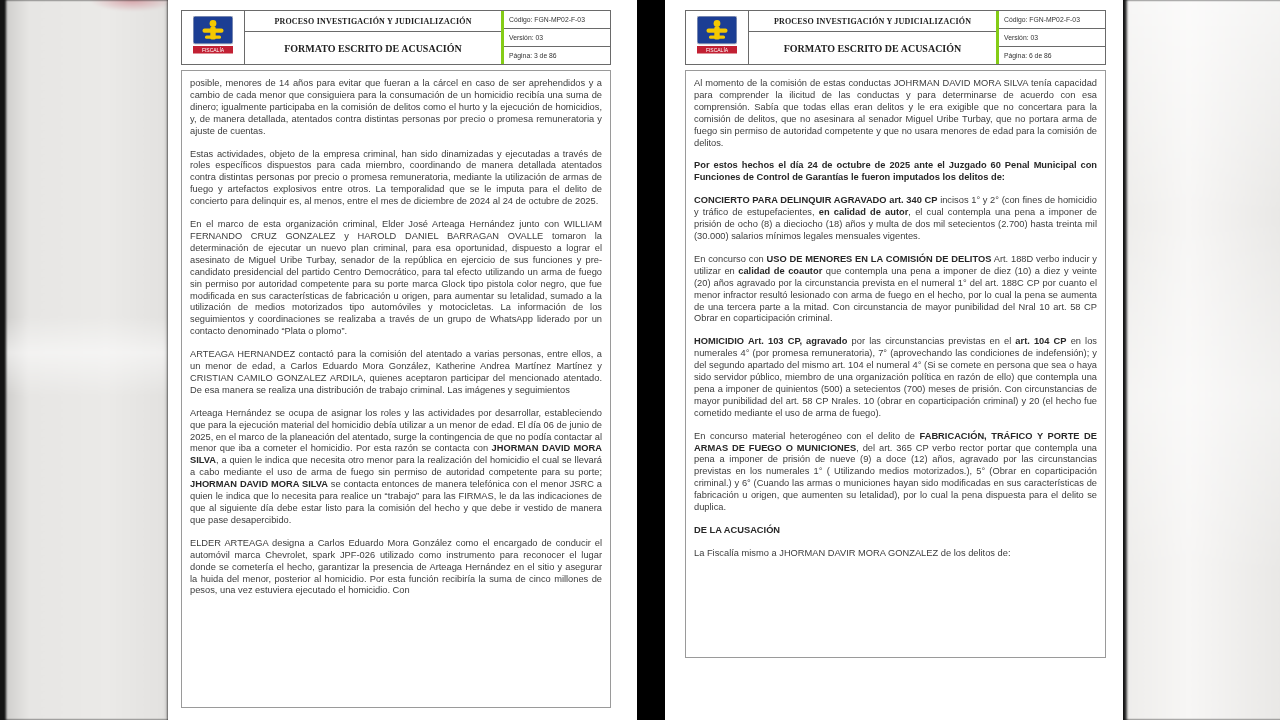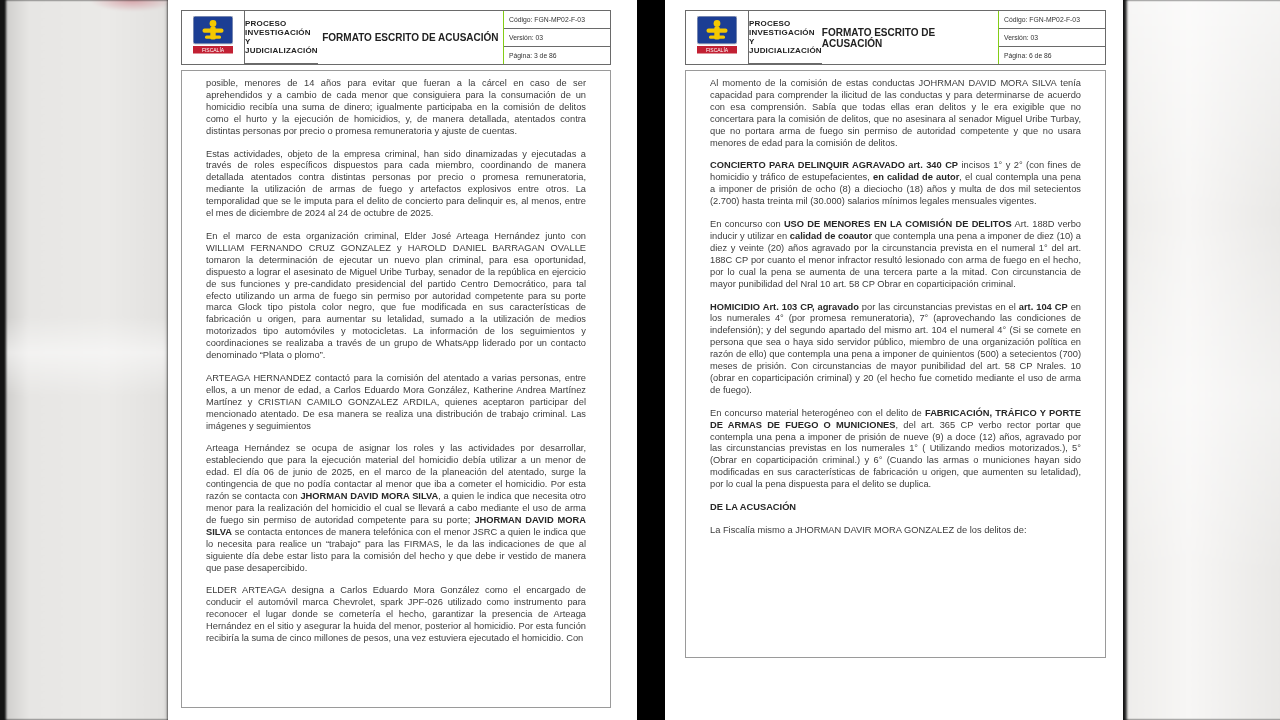--- a/index.html
+++ b/index.html
@@ -28,31 +28,31 @@
   .gap-black{position:absolute;left:637px;top:0;width:28px;height:720px;background:#000;}
 
   .page{position:absolute;top:0;height:720px;background:#fff;box-shadow:0 0 4px rgba(0,0,0,.5);}
   .page-left{left:168px;width:469px;}
   .page-right{left:665px;width:458px;}
 
   .doc-header{position:absolute;top:10px;display:flex;border:1px solid #6a6a6a;background:#fff;box-sizing:border-box;}
   .page-left  .doc-header{left:13px;width:430px;height:55px;}
   .page-right .doc-header{left:20px;width:421px;height:55px;}
   .h-logo-cell{width:62px;border-right:1px solid #6a6a6a;display:flex;align-items:center;justify-content:center;}
-  .h-title-cell{flex:1;display:flex;border-right:1px solid #84cc16;}
+  .h-title-cell{flex:1;display:flex;flex-direction:column;border-right:3px solid #84cc16;font-family:Liberation Serif, serif;}
   .h-title-top{flex:0 0 20px;border-bottom:1px solid #6a6a6a;display:flex;align-items:center;justify-content:center;
     font-weight:bold;font-size:8px;color:#222;letter-spacing:.2px;}
   .h-title-main{flex:1;display:flex;align-items:center;justify-content:center;font-weight:bold;font-size:10px;color:#222;}
   .h-info-cell{width:106px;display:flex;flex-direction:column;font-size:6.8px;color:#333;}
   .h-info-row{flex:1;display:flex;align-items:center;padding-left:5px;border-bottom:1px solid #6a6a6a;}
   .h-info-row:last-child{border-bottom:none;}
 
   .doc-body{
     position:absolute;border:1px solid #9a9a9a;background:#fff;box-sizing:border-box;overflow:hidden;
-    text-align:justify;color:#3c3c3c;font-size:9.3px;line-height:11.9px;padding:7px 24px;
+    text-align:justify;color:#3c3c3c;font-size:9.3px;line-height:11.9px;padding:7px 8px;
   }
   .page-left  .doc-body{left:13px;top:70px;width:430px;height:638px;}
   .page-right .doc-body{left:20px;top:70px;width:421px;height:588px;}
   .doc-body p{margin:0 0 11px 0;}
   .doc-body p.gap-sm{margin-top:6px;}
   .doc-body p.gap-lg{}
   .b{font-weight:bold;color:#282828;}
 </style>
 </head>
 <body>
@@ -116,20 +116,21 @@
       <div class="h-title-main">FORMATO ESCRITO DE ACUSACIÓN</div>
     </div>
     <div class="h-info-cell">
       <div class="h-info-row">Código: FGN-MP02-F-03</div>
       <div class="h-info-row">Versión: 03</div>
       <div class="h-info-row">Página: 6 de 86</div>
     </div>
   </div>
   <div class="doc-body">
       <p><span>Al momento de la comisión de estas conductas JOHRMAN DAVID MORA SILVA tenía capacidad para comprender la ilicitud de las conductas y para determinarse de acuerdo con esa comprensión.  Sabía que todas ellas eran delitos y le era exigible que no concertara para la comisión de delitos, que no asesinara al senador Miguel Uribe Turbay, que no portara arma de fuego sin permiso de autoridad competente  y que no usara menores de edad para la comisión de delitos.</span></p>
+      <p><span class="b">Por estos hechos el día 24 de octubre de 2025 ante el Juzgado 60 Penal Municipal con Funciones de Control de Garantías le fueron imputados los delitos de:</span></p>
       <p><span class="b">CONCIERTO PARA DELINQUIR AGRAVADO art. 340 CP</span><span> incisos 1° y 2° (con fines de homicidio y tráfico de estupefacientes, </span><span class="b">en calidad de autor</span><span>, el cual contempla una pena a imponer de prisión de ocho (8) a dieciocho (18) años y multa de dos mil setecientos (2.700) hasta treinta mil (30.000) salarios mínimos legales mensuales vigentes.</span></p>
       <p class="gap-sm"><span>En concurso con </span><span class="b">USO DE MENORES EN LA COMISIÓN DE DELITOS</span><span> Art. 188D verbo inducir y utilizar en </span><span class="b">calidad de coautor</span><span> que contempla una pena a imponer de diez (10) a diez y veinte (20) años agravado por la circunstancia prevista en el numeral 1° del art. 188C CP por cuanto el menor infractor resultó lesionado con arma de fuego en el hecho, por lo cual la pena se aumenta de una tercera parte a la mitad. Con circunstancia de mayor punibilidad del Nral 10 art. 58 CP Obrar en coparticipación criminal.</span></p>
       <p class="gap-sm"><span class="b">HOMICIDIO Art. 103 CP, agravado</span><span> por las circunstancias previstas en el </span><span class="b">art. 104 CP</span><span> en los numerales 4° (por promesa remuneratoria), 7° (aprovechando las condiciones de indefensión); y del segundo apartado del mismo art. 104 el numeral 4° (Si se comete en persona que sea o haya sido servidor público, miembro de una organización política en razón de ello) que contempla una pena a imponer de quinientos (500) a setecientos (700) meses de prisión.  Con circunstancias de mayor punibilidad del art. 58 CP Nrales. 10 (obrar en coparticipación criminal) y 20 (el hecho fue cometido mediante el uso de arma de fuego).</span></p>
       <p class="gap-sm"><span>En concurso material heterogéneo con el delito de </span><span class="b">FABRICACIÓN, TRÁFICO Y PORTE DE ARMAS DE FUEGO O MUNICIONES</span><span>, del art. 365 CP verbo rector portar que contempla una pena a imponer de prisión de nueve (9) a doce (12) años, agravado por las circunstancias previstas en los numerales 1° ( Utilizando medios motorizados.), 5° (Obrar en coparticipación criminal.) y 6° (Cuando las armas o municiones hayan sido modificadas en sus características de fabricación u origen, que aumenten su letalidad), por lo cual la pena dispuesta para el delito se duplica.</span></p>
       <p class="gap-lg"><span class="b">DE LA ACUSACIÓN</span></p>
       <p class="gap-sm"><span>La Fiscalía mismo a JHORMAN DAVIR MORA GONZALEZ de los delitos de:</span></p>
     </div>
 </div>
 
 </body></html>

